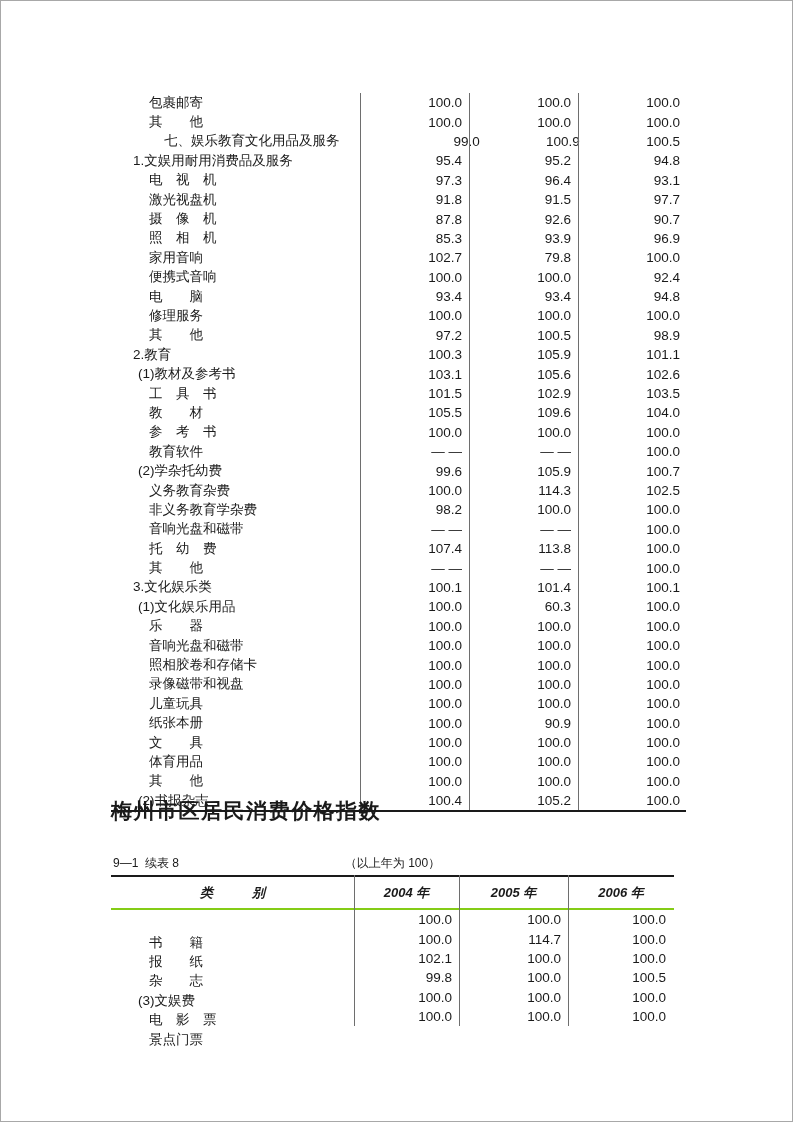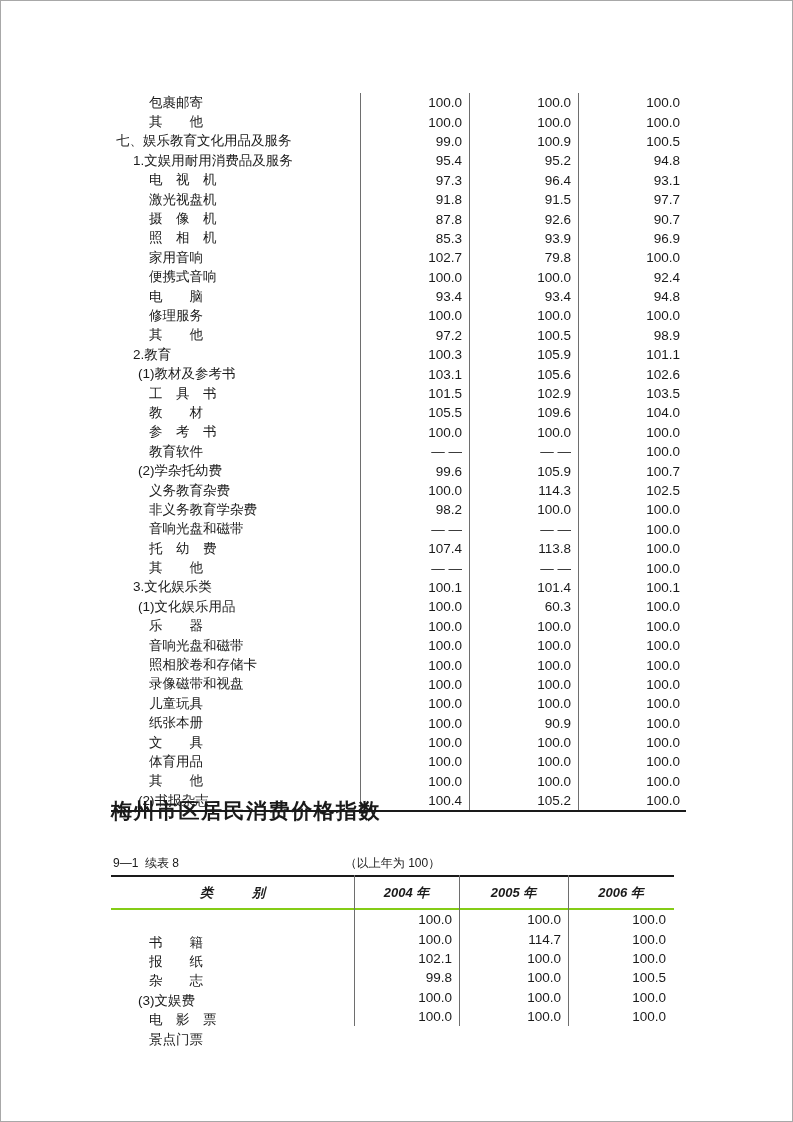--- a/index.html
+++ b/index.html
@@ -23,21 +23,21 @@
   .c-label{white-space:pre;font-size:13.5px;box-sizing:border-box;}
   .c-num{text-align:right;padding-right:7px;font-size:13.5px;box-sizing:border-box;white-space:pre;}
   .toptable .c-label{width:249px;}
   .toptable .c-num{width:109px;}
   .toptable .c-num.last{width:108px;padding-right:6px;}
   .vline{position:absolute;top:0;bottom:0;width:1px;background:#6e6e6e;}
   .toptable .v1{left:249px;}
   .toptable .v2{left:358px;}
   .toptable .v3{left:467px;}
   
-  .ind-section{padding-left:5px;}
+  .ind-section{padding-left:5px;margin-left:48px;}
   .ind-sub{padding-left:22px;}
   .ind-subsub{padding-left:27px;}
   .ind-item{padding-left:38px;font-family:Liberation Serif, serif;}
   
   .doc-title{
     position:absolute;left:110px;top:796px;width:575px;
     text-align:left;font-size:21px;font-weight:700;letter-spacing:1.5px;
   }
   .caption-line{position:absolute;left:110px;top:854px;width:563px;height:16px;font-size:12px;}
   .table-ref{position:absolute;left:2px;top:0;white-space:pre;}

